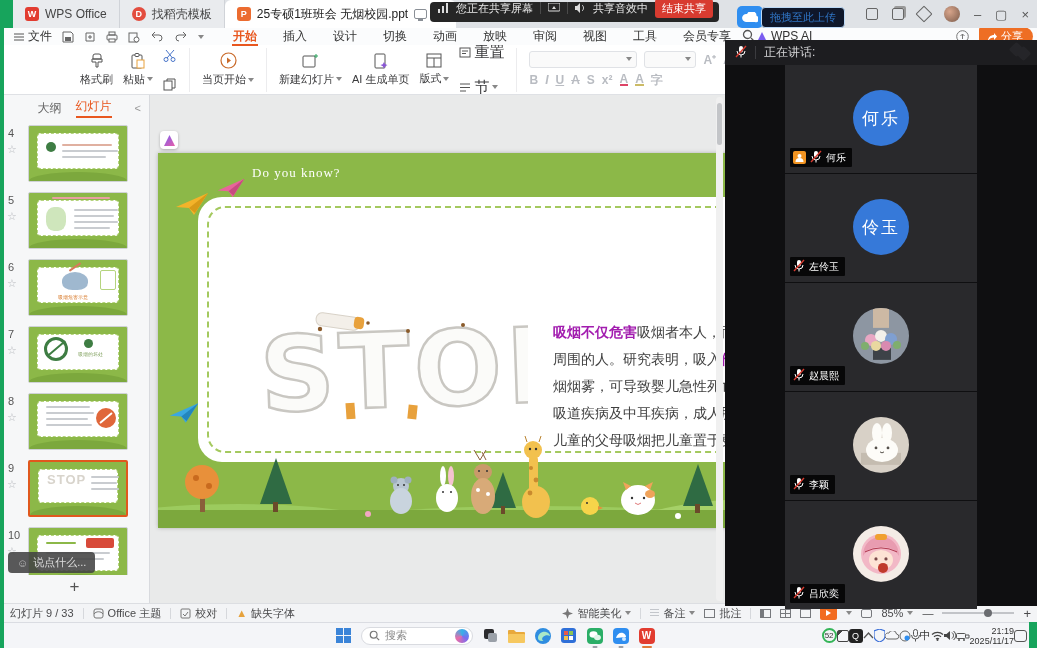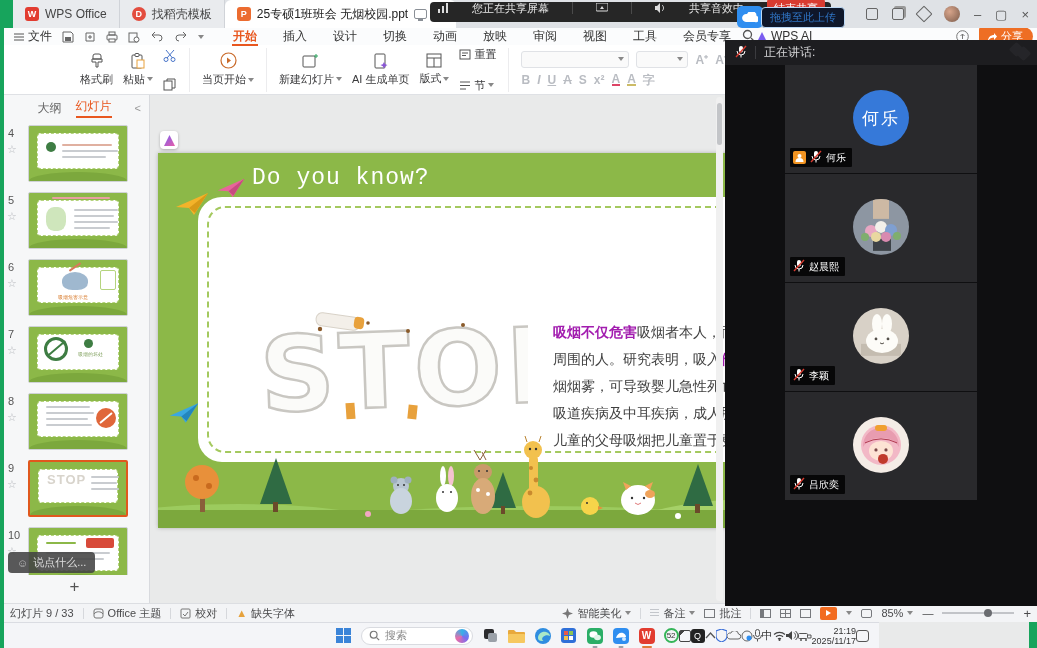--- a/index.html
+++ b/index.html
@@ -21,21 +21,21 @@
   .tab-ico.docer { background:#e34d3f; border-radius:50%; }
   .tab-ico.ppt { background:#ec6c30; }
   .tab-close { color:#888; font-size:12px; margin-left:4px; }
   .tab-monitor { width:13px; height:10px; border:1px solid #8a8f96; border-radius:2px; position:relative; }
   .tab-monitor:after { content:""; position:absolute; left:3px; bottom:-3px; width:5px; height:2px; background:#8a8f96; }
   .tab-new { font-size:16px; color:#555; padding:0 8px; align-self:center; }
   .tab-caret { align-self:center; margin-right:6px; }
   .caret { display:inline-block; width:0; height:0; border-left:3px solid transparent; border-right:3px solid transparent; border-top:4px solid #888; vertical-align:middle; }
 
   
-  .share-banner { position:absolute; left:430px; top:2px; height:20px; background:#262626; border-radius:4px; display:flex; align-items:center; gap:23px; padding:0 6px 8px 8px; color:#e8e8e8; font-size:11px; z-index:60;justify-content:center; }
+  .share-banner { position:absolute; left:430px; top:2px; height:20px; background:#262626; border-radius:4px; display:flex; align-items:center; gap:7px; padding:0 6px 8px 8px; color:#e8e8e8; font-size:11px; z-index:60;justify-content:center; }
   .sb-div { width:1px; height:12px; background:#4a4a4a; }
   .stop-share-btn { background:#d83b30; color:#fff; border-radius:3px; padding:2px 7px; font-size:11px; }
 
   
   .upload-chip { position:absolute; left:737px; top:6px; height:22px; display:flex; align-items:center; z-index:60; }
   .upload-chip .cloud { width:26px; height:22px; background:#2f8ef0; border-radius:5px; display:flex; align-items:center; justify-content:center; }
   .upload-chip .lbl { background:#0f172a; border:1px solid #bcd9f6; color:#2f74c4; font-size:11px; padding:2px 8px; border-radius:4px; margin-left:-2px; white-space:nowrap; }
 
   
   .win-controls { position:absolute; right:8px; top:0; height:28px; display:flex; align-items:center; gap:14px; color:#555; z-index:55; }
@@ -57,21 +57,21 @@
   .menu-right { position:absolute; right:4px; top:0; height:17px; display:flex; align-items:center; gap:10px; }
   .share-btn { background:#ee6e24; color:#fff; border-radius:3px 10px 10px 3px; padding:2px 10px 2px 8px; font-size:11px; display:flex; align-items:center; gap:4px; }
   .menu-search { position:absolute; left:742px; top:1px; color:#555; }
 
   
   .ribbon { position:absolute; left:0; top:45px; width:1037px; height:50px; background:#ffffff; border-bottom:1px solid #dfe1e5; display:flex; align-items:center; padding-left:68px; z-index:40; }
   .rgroup { display:flex; align-items:center; gap:10px; padding:0 12px; height:44px; border-right:1px solid #ececee; }
   .rbtn { display:flex; flex-direction:column; align-items:center; justify-content:center; gap:3px; font-size:11px; color:#3a3a3c; white-space:nowrap; }
   .rbtn svg { display:block; }
   .rbtn .lbl { display:flex; align-items:center; gap:2px; }
-  .rcol { display:flex; flex-direction:column; gap:16px; font-size:11px; color:#3a3a3c; }
+  .rcol { display:flex; flex-direction:column; gap:16px; font-size:15px; color:#3a3a3c; }
   .rcol .mini { display:flex; align-items:center; gap:3px; white-space:nowrap; }
   .fontgrid { display:flex; flex-direction:column; gap:4px; }
   .frow { display:flex; align-items:center; gap:7px; color:#b9bcc2; font-size:11px; }
   .fsel { border:1px solid #e0e2e6; border-radius:3px; height:17px; display:flex; align-items:center; justify-content:flex-end; padding:0 4px; background:#fafafa; }
   .fsel.w110 { width:108px; } .fsel.w52 { width:52px; }
   .gicon { color:#b9bcc2; font-weight:bold; font-size:12px; }
   .lines-ico { width:12px; height:9px; background:repeating-linear-gradient(to bottom,#c3c6cb 0 1px,transparent 1px 3px); }
   .lines-ico.short { width:9px; }
 
   
@@ -90,21 +90,21 @@
   .t-line { position:absolute; height:2px; background:#c9ccd0; border-radius:1px; }
   .t-dot { position:absolute; border-radius:50%; }
   .t-label { position:absolute; font-size:5px; color:#8a8d90; white-space:nowrap; }
   .sb-toast { position:absolute; left:8px; top:457px; background:rgba(66,66,66,.88); color:#ddd; font-size:11px; border-radius:4px; padding:3px 9px; display:flex; align-items:center; gap:5px; z-index:5; }
   .sb-add { position:absolute; bottom:6px; left:0; width:100%; text-align:center; font-size:17px; color:#555; }
 
   
   .canvas { position:absolute; left:150px; top:95px; width:575px; height:508px; background:#e9eaea; overflow:hidden; z-index:20; }
   .ai-fab { position:absolute; left:10px; top:36px; width:18px; height:18px; background:#fff; border-radius:4px; box-shadow:0 1px 3px rgba(0,0,0,.25); display:flex; align-items:center; justify-content:center; }
   .slide { position:absolute; left:8px; top:58px; width:667px; height:375px; background:#8cb848; box-shadow:0 0 4px rgba(0,0,0,.25); }
-  .slide-title { position:absolute; left:94px; top:12px; color:#fff; font-family:Liberation Mono, monospace; font-size:23px; letter-spacing:1px; }
+  .slide-title { position:absolute; left:94px; top:12px; color:#fff; font-family:Liberation Serif, serif; font-size:13px; letter-spacing:1px; }
   .slide-box { position:absolute; left:40px; top:44px; width:600px; height:265px; background:#fff; border-radius:24px; }
   .slide-box:after { content:""; position:absolute; inset:9px; border:2px dashed #a4c95e; border-radius:18px; }
   .plane { position:absolute; }
   .stop-art { position:absolute; left:60px; top:110px; }
   .slide-body { position:absolute; left:355px; top:122px; width:330px; font-size:14px; color:#404040; line-height:27px; font-family:"Liberation Serif",serif; }
   .slide-body .bl { white-space:nowrap; }
   .slide-body .em { color:#a21caf; font-weight:bold; }
   .scene { position:absolute; left:0; bottom:0; width:667px; height:130px; }
   .vscroll { position:absolute; left:566px; top:2px; width:7px; height:504px; background:#f0f0f0; border-radius:4px; }
   .vscroll .thumby { position:absolute; left:1px; top:6px; width:5px; height:42px; background:#c3c5c8; border-radius:3px; }
@@ -131,21 +131,21 @@
   .m-water { position:absolute; right:8px; top:4px; display:flex; gap:2px; opacity:.5; }
   .m-water i { width:11px; height:11px; background:#2e2e32; transform:rotate(45deg); border-radius:2px; }
   .tiles { position:absolute; top:25px; left:0; width:100%; bottom:0; display:flex; flex-direction:column; }
   .tile { position:relative; height:108px; margin:0 auto 1px; width:192px; background:#29292c; flex:0 0 auto; }
   .tile .av { position:absolute; left:50%; top:50%; transform:translate(-50%,-52%); width:56px; height:56px; border-radius:50%; overflow:hidden; }
   .tile .av.blue { background:#3679d9; color:#fff; display:flex; align-items:center; justify-content:center; font-size:17px; letter-spacing:2px; }
   .name-chip { position:absolute; left:5px; bottom:6px; background:rgba(0,0,0,.82); color:#fff; font-size:10px; display:flex; align-items:center; gap:4px; padding:2px 6px 2px 3px; border-radius:1px; }
   .host-ico { width:13px; height:13px; background:#f29422; border-radius:2px; display:flex; align-items:center; justify-content:center; }
 
   
-  .taskbar { position:absolute; left:0; top:622px; width:879px; height:26px; background:#f4f5f8; border-top:1px solid #dadce2; z-index:300; display:flex; align-items:center; }
+  .taskbar { position:absolute; left:0; top:622px; width:1037px; height:26px; background:#f4f5f8; border-top:1px solid #dadce2; z-index:300; display:flex; align-items:center; }
   .tb-center { position:absolute; left:335px; display:flex; align-items:center; gap:9px; }
   .tb-ico { width:17px; height:17px; display:flex; align-items:center; justify-content:center; position:relative; }
   .tb-ico .dot { position:absolute; bottom:-4px; left:50%; transform:translateX(-50%); width:5px; height:2px; border-radius:1px; background:#9aa0a8; }
   .search-pill { width:112px; height:18px; background:#fff; border:1px solid #d9dbe0; border-radius:10px; display:flex; align-items:center; gap:5px; padding:0 3px 0 7px; color:#888; font-size:11px; }
   .search-pill .grow { flex:1; }
   .copilot { width:14px; height:14px; border-radius:50%; background:conic-gradient(#35b2e8,#7a6cf0,#e86ca8,#35b2e8); }
   .squircle { width:16px; height:16px; border-radius:4px; display:flex; align-items:center; justify-content:center; color:#fff; font-size:10px; font-weight:bold; }
   .tb-tray { position:absolute; right:10px; display:flex; align-items:center; color:#555; }
   .badge52 { width:15px; height:15px; border-radius:50%; border:2px solid #35b558; font-size:8px; display:flex; align-items:center; justify-content:center; color:#333; }
   .qblack { width:14px; height:14px; background:#222; border-radius:3px; color:#fff; font-size:9px; display:flex; align-items:center; justify-content:center; }
@@ -773,20 +773,31 @@
           </span>
           <span><svg width="12" height="13" viewBox="0 0 12 13">
               <rect x="4" y="1" width="4" height="6.5" rx="2" fill="#fff"></rect>
               <path d="M2 6a4 4 0 0 0 8 0M6 10v2.5" fill="none" stroke="#fff"></path>
               <path d="M1 12 11 1" stroke="#d83b30" stroke-width="1.4"></path>
             </svg></span>
           <span>何乐</span>
         </div>
       </div>
       <div class="tile">
+        <div class="av blue">伶玉</div>
+        <div class="name-chip">
+          <span><svg width="12" height="13" viewBox="0 0 12 13">
+              <rect x="4" y="1" width="4" height="6.5" rx="2" fill="#fff"></rect>
+              <path d="M2 6a4 4 0 0 0 8 0M6 10v2.5" fill="none" stroke="#fff"></path>
+              <path d="M1 12 11 1" stroke="#d83b30" stroke-width="1.4"></path>
+            </svg></span>
+          <span>左伶玉</span>
+        </div>
+      </div>
+      <div class="tile">
         <div class="av"><svg width="56" height="56" viewBox="0 0 56 56">
             <rect width="56" height="56" fill="#8d96a2"></rect>
             <rect x="20" y="0" width="16" height="20" fill="#cdb9a4"></rect>
             <rect x="20" y="40" width="18" height="12" fill="#3d4248"></rect>
             <circle cx="18" cy="32" r="6" fill="#e8a7c3"></circle>
             <circle cx="28" cy="28" r="6" fill="#f3f0ea"></circle>
             <circle cx="38" cy="31" r="6" fill="#7f9fd1"></circle>
             <circle cx="23" cy="38" r="5" fill="#e9d8a0"></circle>
             <circle cx="33" cy="38" r="5" fill="#d98ab0"></circle>
             <circle cx="12" cy="38" r="4" fill="#7fae6e"></circle>

